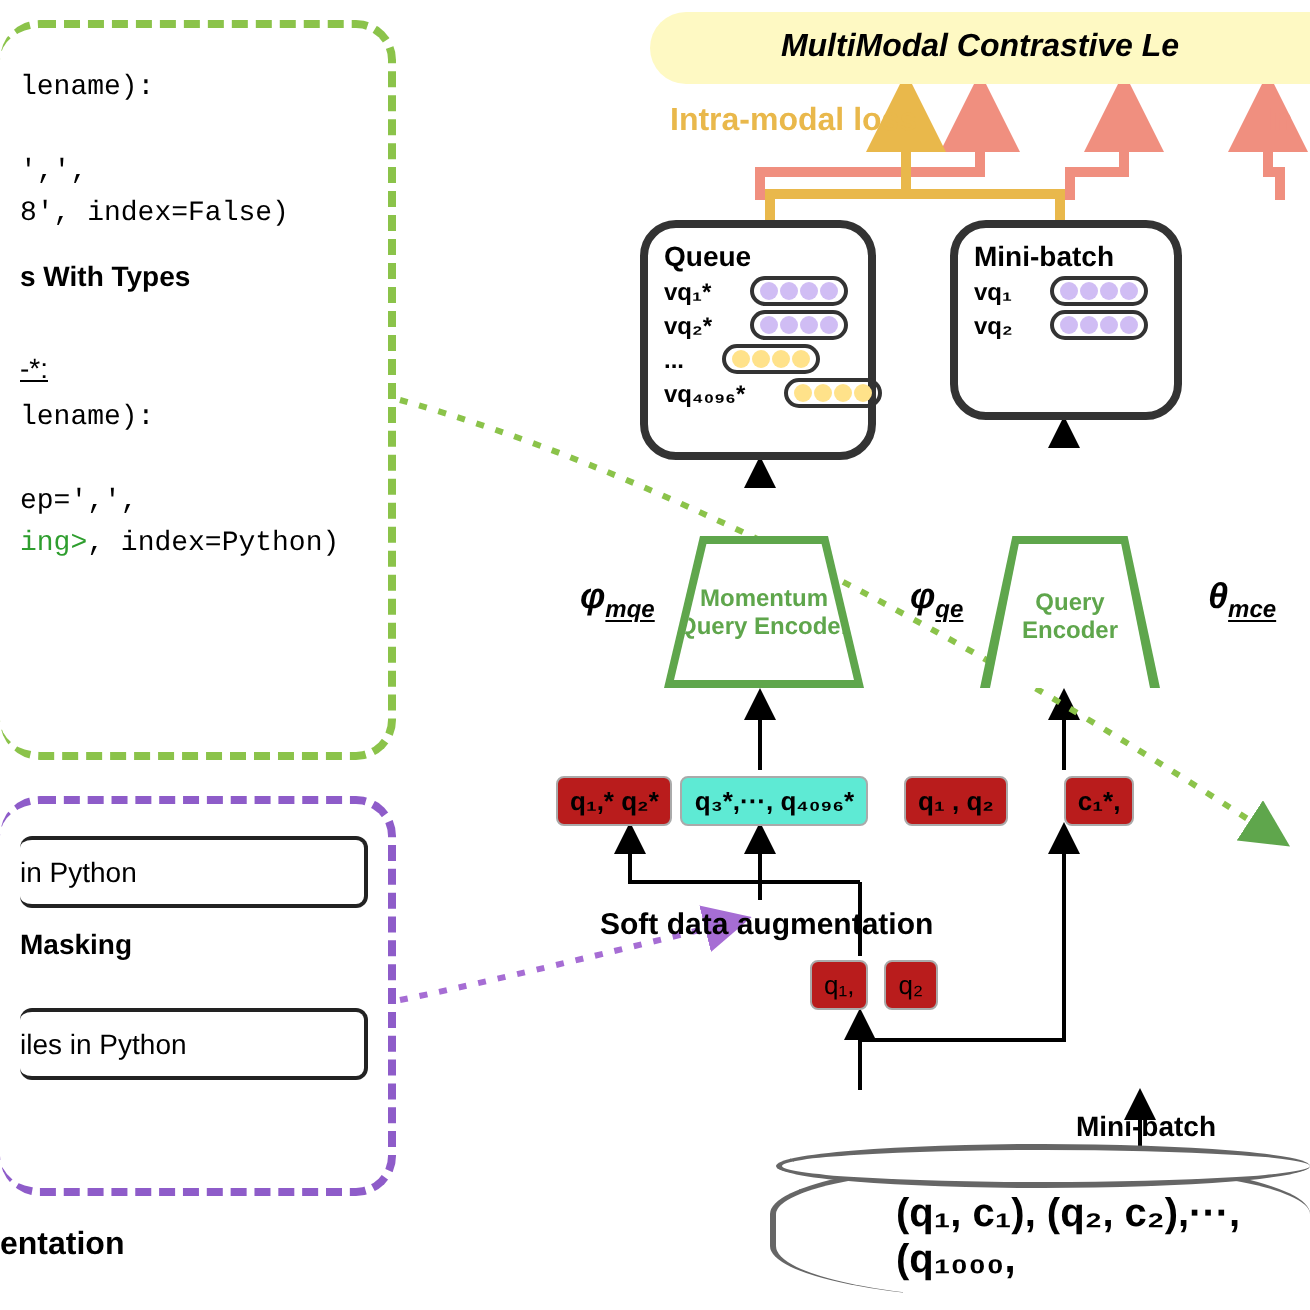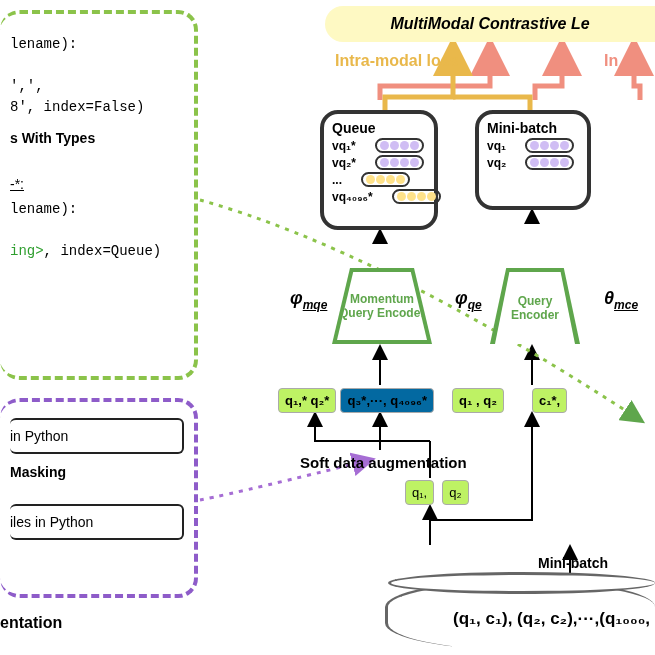--- a/index.html
+++ b/index.html
@@ -89,21 +89,21 @@
     position: absolute;
     top: 52px;
     left: 335px;
     font-size: 16px;
     font-weight: bold;
     color: #e9b84b;
   }
   .inter-loss {
     position: absolute;
     top: 52px;
-    left: 604px;
+    left: 632px;
     font-size: 16px;
     font-weight: bold;
     color: #f08f7f;
   }
 
   
   .enc-box {
     position: absolute;
     border: 4px solid #333;
     border-radius: 18px;
@@ -163,22 +163,22 @@
     font-size: 14px;
     font-weight: bold;
   }
   .q-chip {
     border: 1px solid #aaa;
     border-radius: 4px;
     padding: 4px 6px;
     margin-right: 4px;
     font-size: 13px;
   }
-  .chip-purple { background: #bef264; }
-  .chip-yellow { background: #0369a1; }
+  .chip-purple { background: #b91c1c; }
+  .chip-yellow { background: #5eead4; }
 
   .soft-aug {
     position: absolute;
     top: 454px;
     left: 300px;
     font-size: 15px;
     font-weight: bold;
   }
 
   .q-mini {
@@ -204,21 +204,21 @@
     left: 385px;
     right: 0;
     height: 70px;
     border: 3px solid #666;
     border-radius: 200px / 40px;
     border-right: none;
     border-bottom: none;
     display: flex;
     align-items: center;
     justify-content: center;
-    font-size: 17px;
+    font-size: 20px;
     font-weight: bold;
     padding-left: 60px;
   }
   .corpus-top {
     position: absolute;
     top: -11px;
     left: 0;
     right: 0;
     height: 22px;
     border: 3px solid #666;
@@ -289,21 +289,22 @@
 <div class="code-box">
   <div class="line"><span>lename):</span></div>
   <br>
   <div class="line"><span>',',</span></div>
   <div class="line"><span>8', index=False)</span></div>
   <div class="section-title">s With Types</div>
   <br>
   <div class="filename">-*:</div>
   <div class="line"><span>lename):</span></div>
   <br>
-  <div class="line"><span class="kw-green">ing&gt;</span><span>, index=Queue)</span></div>
+  <div class="line"><span>ep=',',</span></div>
+  <div class="line"><span class="kw-green">ing&gt;</span><span>, index=Python)</span></div>
 </div>
 
 <div class="query-box">
   <div class="query-item"> in Python</div>
   <div class="section-title"> Masking</div>
   <br>
   <div class="query-item">iles in Python</div>
 </div>
 <div class="aug-label">entation</div>
 

